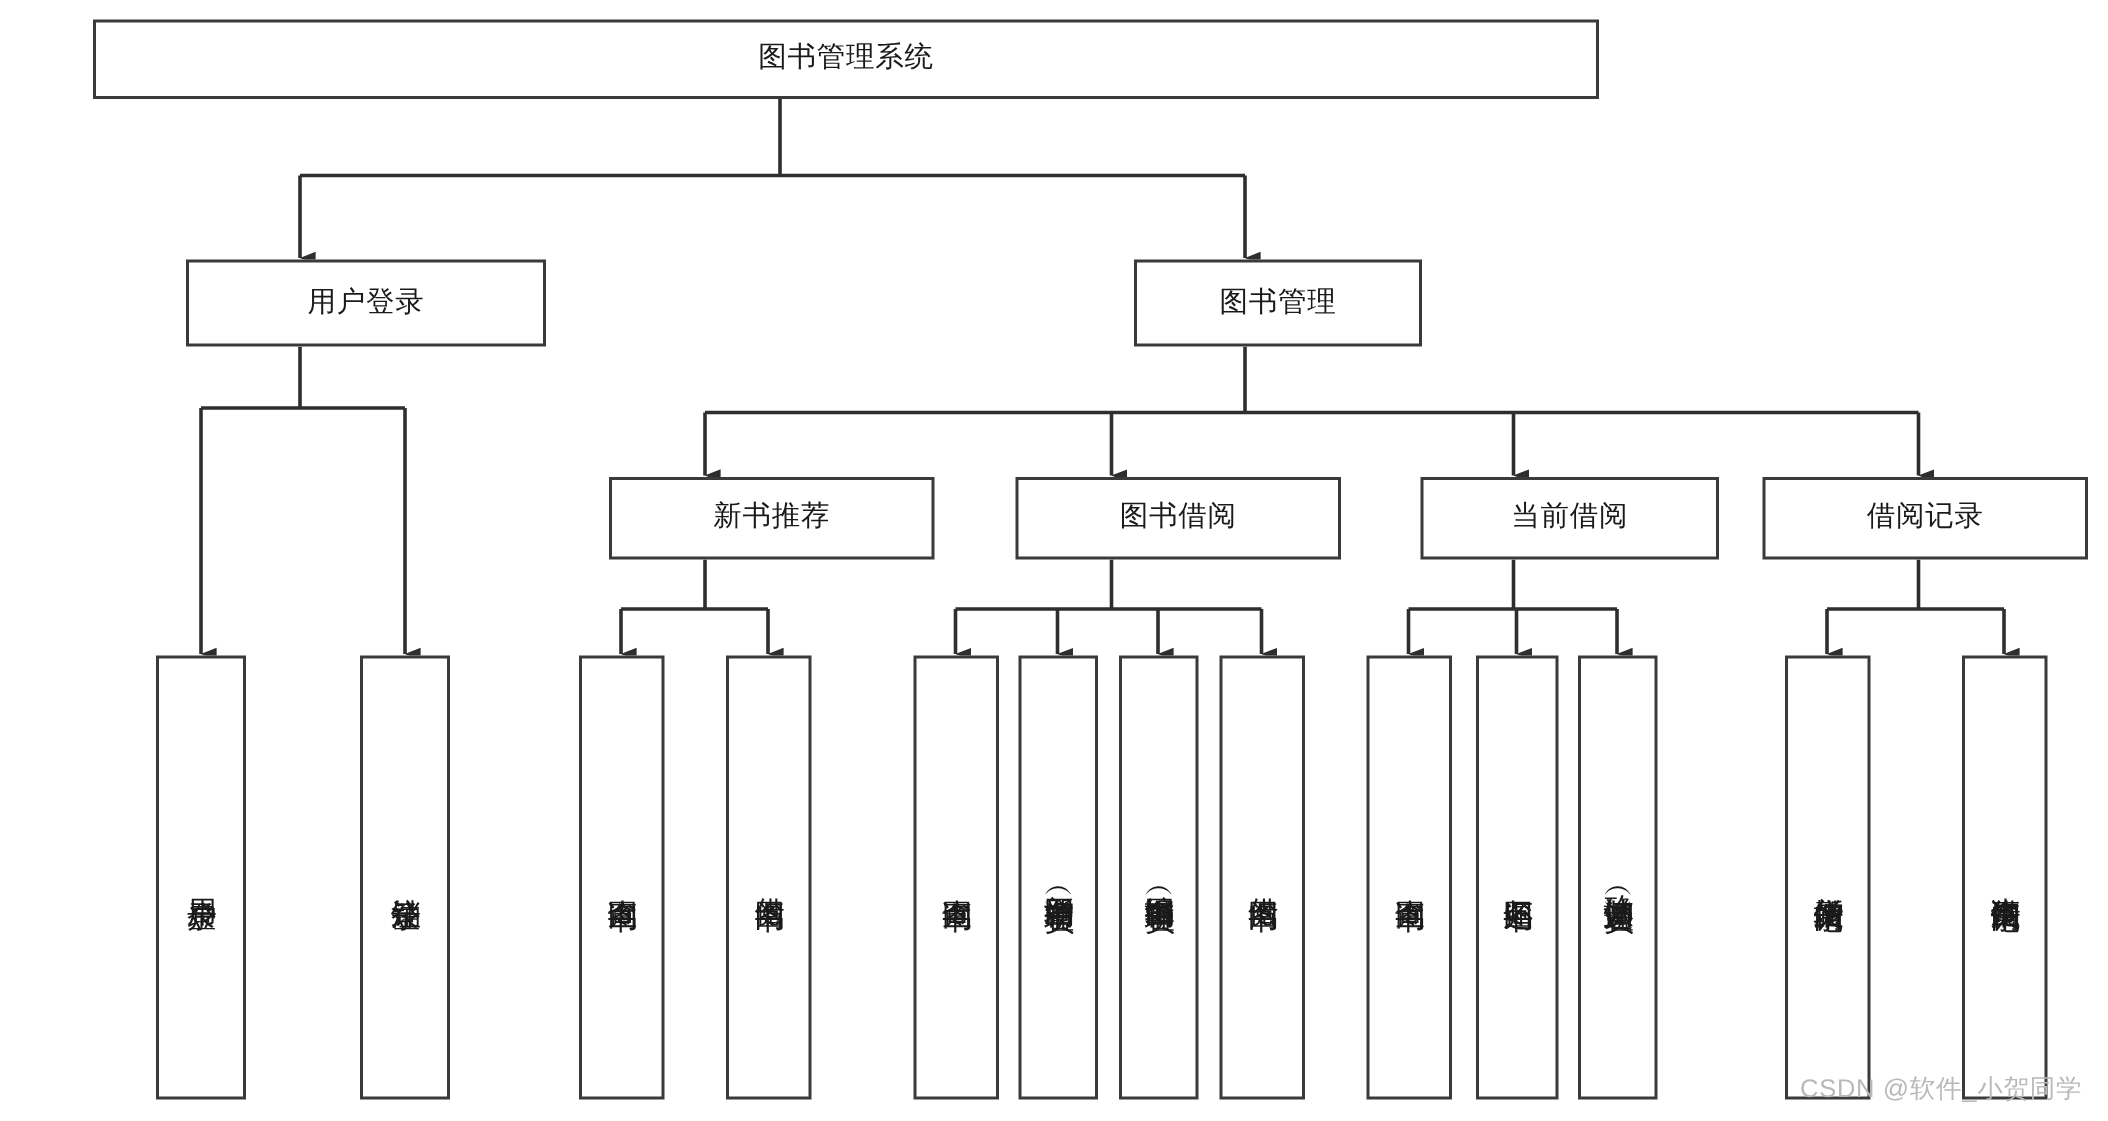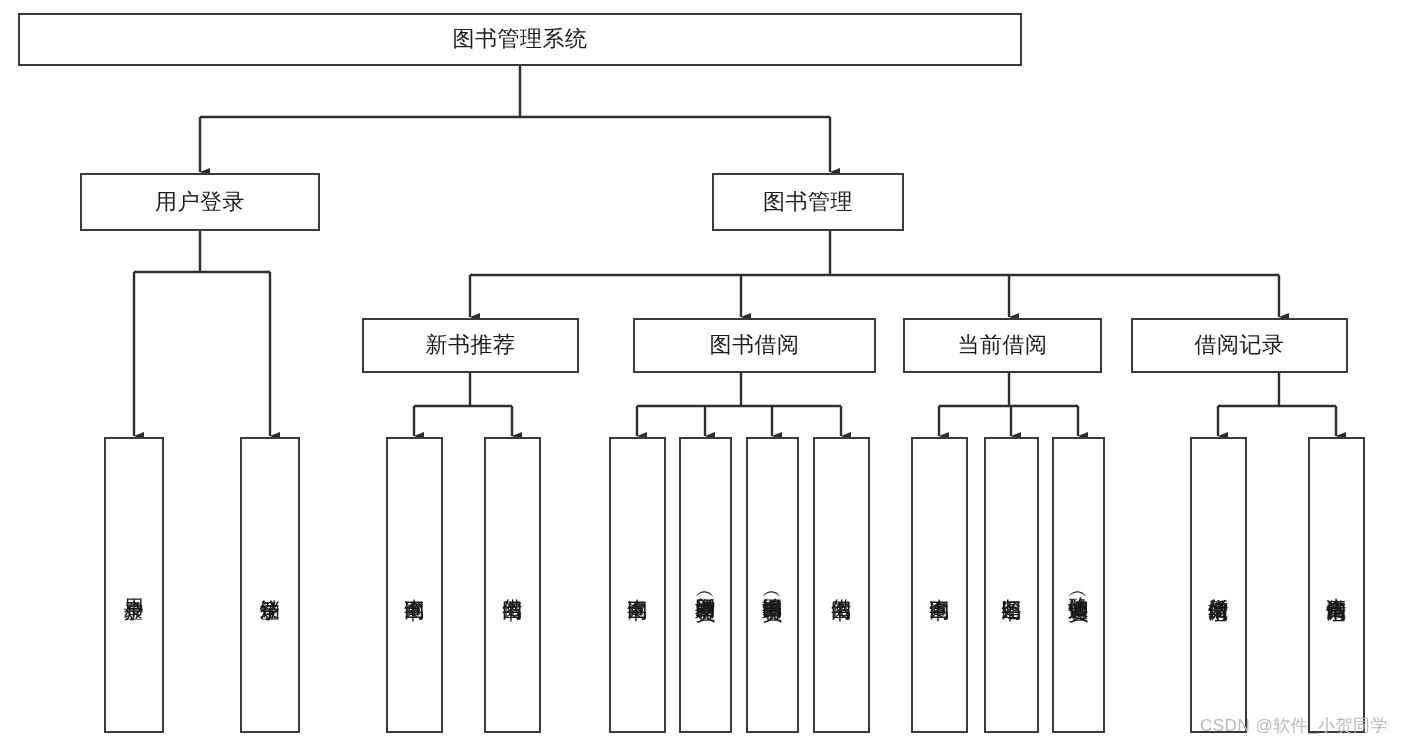--- a/index.html
+++ b/index.html
@@ -30,23 +30,24 @@
     position: absolute;
     box-sizing: border-box;
     background: #ffffff;
     border: 2px solid #3a3a3a;
     display: flex;
     align-items: center;
     justify-content: center;
     color: #1a1a1a;
   }
   .node.horiz {
-    font-size: 22px;
+    font-size: 19px;
     letter-spacing: 0.5px;
     line-height: 1.1;
+    margin-left: 44px;
   }
   .node.vert {
     writing-mode: vertical-rl;
     text-orientation: upright;
     font-size: 20px;
     line-height: 1.12;
     letter-spacing: 1px;
     padding: 6px 0;
     align-items: center;
     justify-content: center;
@@ -120,21 +121,21 @@
         <span class="node-label">用户登录</span>
       </div>
       <div class="node horiz" id="box-book-manage" style="left: 712px; top: 173px; width: 192px; height: 58px;">
         <span class="node-label">图书管理</span>
       </div>
     </div>
   <div id="nodes-level3">
       <div class="node horiz" id="box-new-book-recommend" style="left: 362px; top: 318px; width: 217px; height: 55px;">
         <span class="node-label">新书推荐</span>
       </div>
-      <div class="node horiz" id="box-book-borrow" style="left: 633px; top: 318px; width: 243px; height: 55px;">
+      <div class="node horiz" id="box-book-borrow" style="left: 633px; top: 318px; width: 217px; height: 55px;">
         <span class="node-label">图书借阅</span>
       </div>
       <div class="node horiz" id="box-current-borrow" style="left: 903px; top: 318px; width: 199px; height: 55px;">
         <span class="node-label">当前借阅</span>
       </div>
       <div class="node horiz" id="box-borrow-record" style="left: 1131px; top: 318px; width: 217px; height: 55px;">
         <span class="node-label">借阅记录</span>
       </div>
     </div>
   <div id="nodes-leaves">

